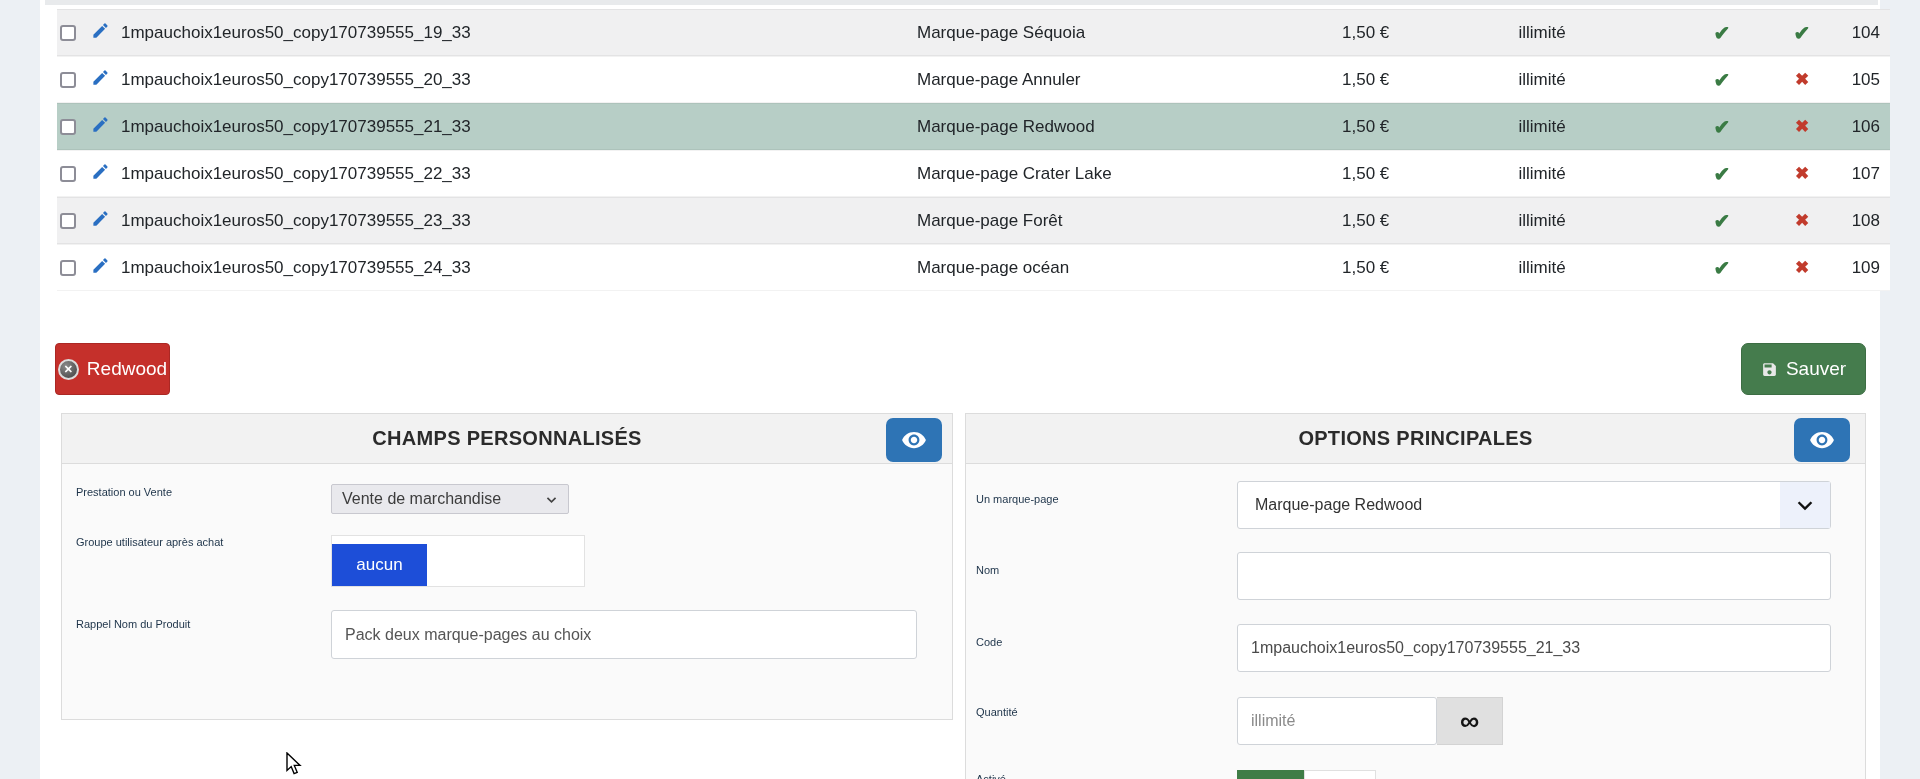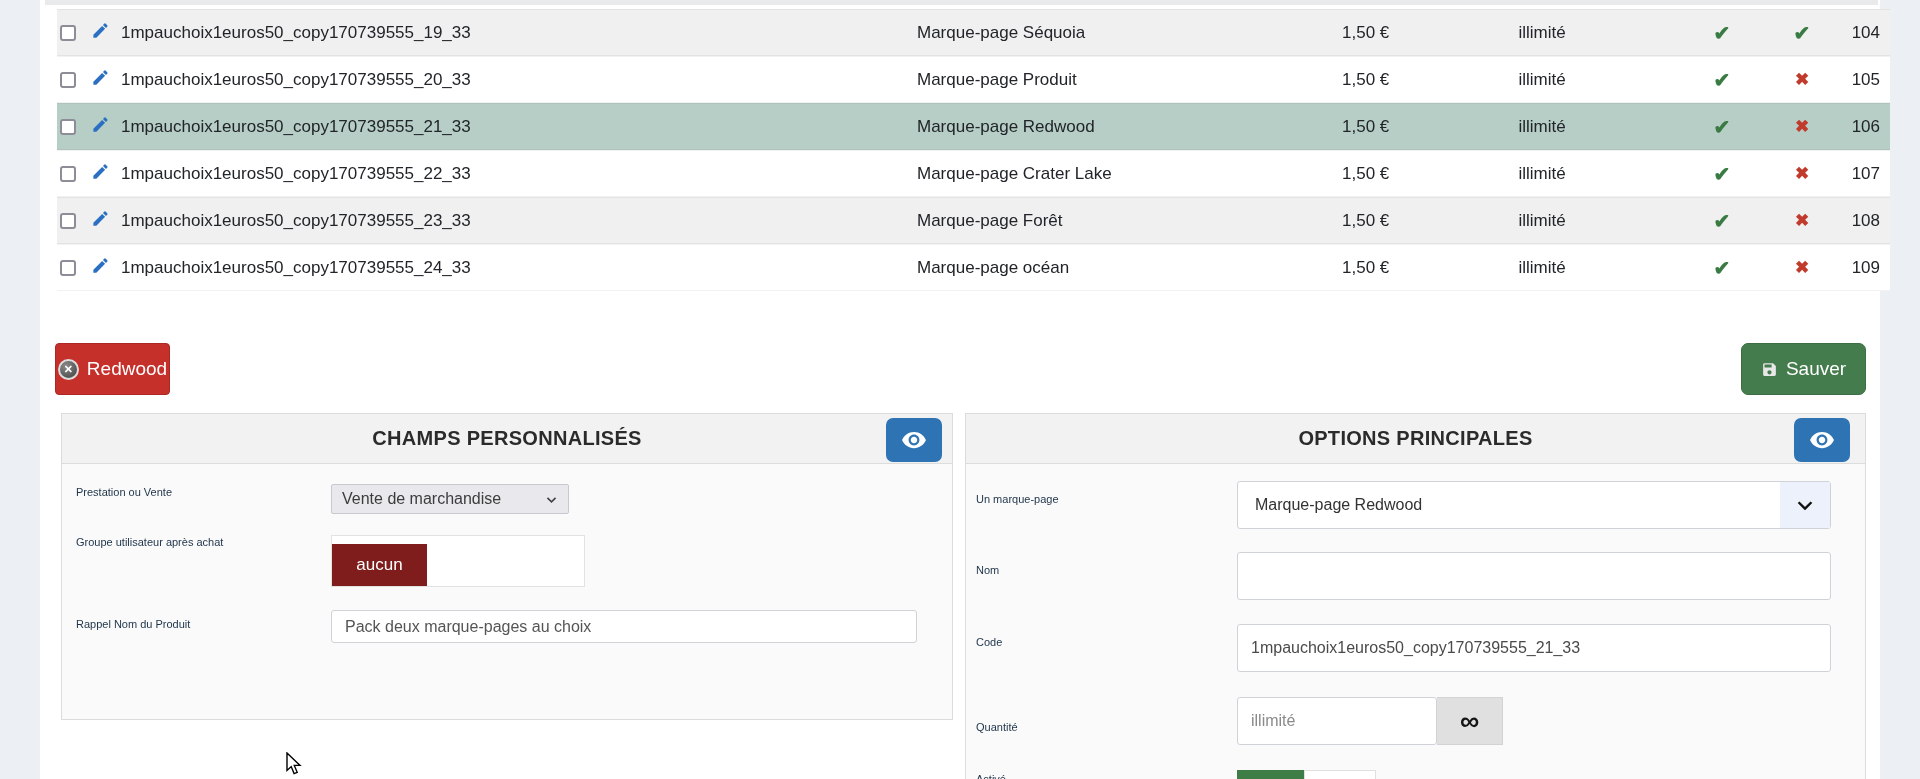--- a/index.html
+++ b/index.html
@@ -83,28 +83,28 @@
     background: #e9e9ed; border: 1px solid #c8c8cf; border-radius: 2px;
     display: flex; align-items: center; font-size: 16px; color: #3c3c3c;
     padding: 0 10px; cursor: pointer; justify-content: space-between;
   }
   .sel-native svg { width: 13px; height: 13px; stroke: #444; }
   .seg-toggle {
     position: absolute; left: 269px; top: 121px; width: 254px; height: 52px;
     background: #fff; border: 1px solid #e2e2e2; display: flex; align-items: stretch;
   }
   .seg { display: flex; align-items: center; justify-content: center; font-size: 17px; cursor: pointer; }
-  .seg.dark { width: 95px; background: #7f1d1d; color: #fff; margin-top: 8px; }
+  .seg.dark { width: 95px; background: #1d4ed8; color: #fff; margin-top: 8px; }
   .seg.light { width: 157px; background: #fff; color: #333; }
   .txt-input {
     background: #fff; border: 1px solid #cfd3d8; border-radius: 3px;
     font-family: "Liberation Sans", sans-serif; font-size: 16px; color: #555;
     padding: 0 13px; outline: none;
   }
-  .rappel-input { position: absolute; left: 269px; top: 196px; width: 586px; height: 33px; }
+  .rappel-input { position: absolute; left: 269px; top: 196px; width: 586px; height: 49px; }
 
   
   .fake-select {
     position: absolute; left: 271px; top: 67px; width: 594px; height: 48px;
     background: #fff; border: 1px solid #cfd3d8; border-radius: 3px;
     display: flex; align-items: center; cursor: pointer;
   }
   .fake-select .sel-text { flex: 1; padding: 0 17px; font-size: 16px; color: #333; }
   .fake-select .sel-caret {
     width: 50px; align-self: stretch; background: #edf1fb;
@@ -159,21 +159,21 @@
     <div class="t-row">
     <div class="c cb">
         <input type="checkbox" class="row-cb" style="">
       </div>
     <div class="c"><span class="edit">
           <svg viewBox="0 0 24 24">
             <path d="M3 17.25V21h3.75L17.81 9.94l-3.75-3.75L3 17.25zM20.71 7.04c.39-.39.39-1.02 0-1.41l-2.34-2.34a.9959.9959 0 0 0-1.41 0l-1.83 1.83 3.75 3.75 1.83-1.83z"></path>
           </svg>
         </span></div>
     <div class="c codec">1mpauchoix1euros50_copy170739555_20_33</div>
-    <div class="c namec">Marque-page Produit</div>
+    <div class="c namec">Marque-page Annuler</div>
     <div class="c price">1,50 €</div>
     <div class="c qty">illimité</div>
     <div class="c flag f1"><span class="check-glyph">✔</span></div>
     <div class="c flag f2"><span class="cross-glyph">✖</span></div>
     <div class="c idc">105</div>
   </div>
     <div class="t-row selected">
     <div class="c cb">
         <input type="checkbox" class="row-cb" style="">
       </div>
@@ -295,21 +295,21 @@
     <span class="sel-caret">
       <svg viewBox="0 0 24 24" fill="none" stroke-width="2.6">
           <path d="M5 9l7 7 7-7"></path>
         </svg>
     </span>
   </div>
   <div class="f-label" style="left:10px; top:146px;">Nom</div>
   <input class="txt-input nom-input" value="" style="">
   <div class="f-label" style="left:10px; top:218px;">Code</div>
   <input class="txt-input code-input" value="1mpauchoix1euros50_copy170739555_21_33" style="">
-  <div class="f-label" style="left:10px; top:303px;text-align:center;">Quantité</div>
+  <div class="f-label" style="left:10px; top:288px;text-align:center;">Quantité</div>
   <input class="txt-input qty-input" value="illimité" style="">
   <div class="inf-btn">∞</div>
   <div class="f-label" style="left:10px; top:355px;">Activé</div>
   <div class="active-toggle-on"></div>
   <div class="active-toggle-off"></div>
 </div>
 
 <svg class="mouse-cursor" viewBox="0 0 17 24">
   <path d="M1 1 L1 18.5 L5.2 14.6 L8.1 21.6 L11.2 20.3 L8.3 13.4 L14 13.4 Z" fill="#ffffff" stroke="#000000" stroke-width="1.4"></path>
 </svg>

